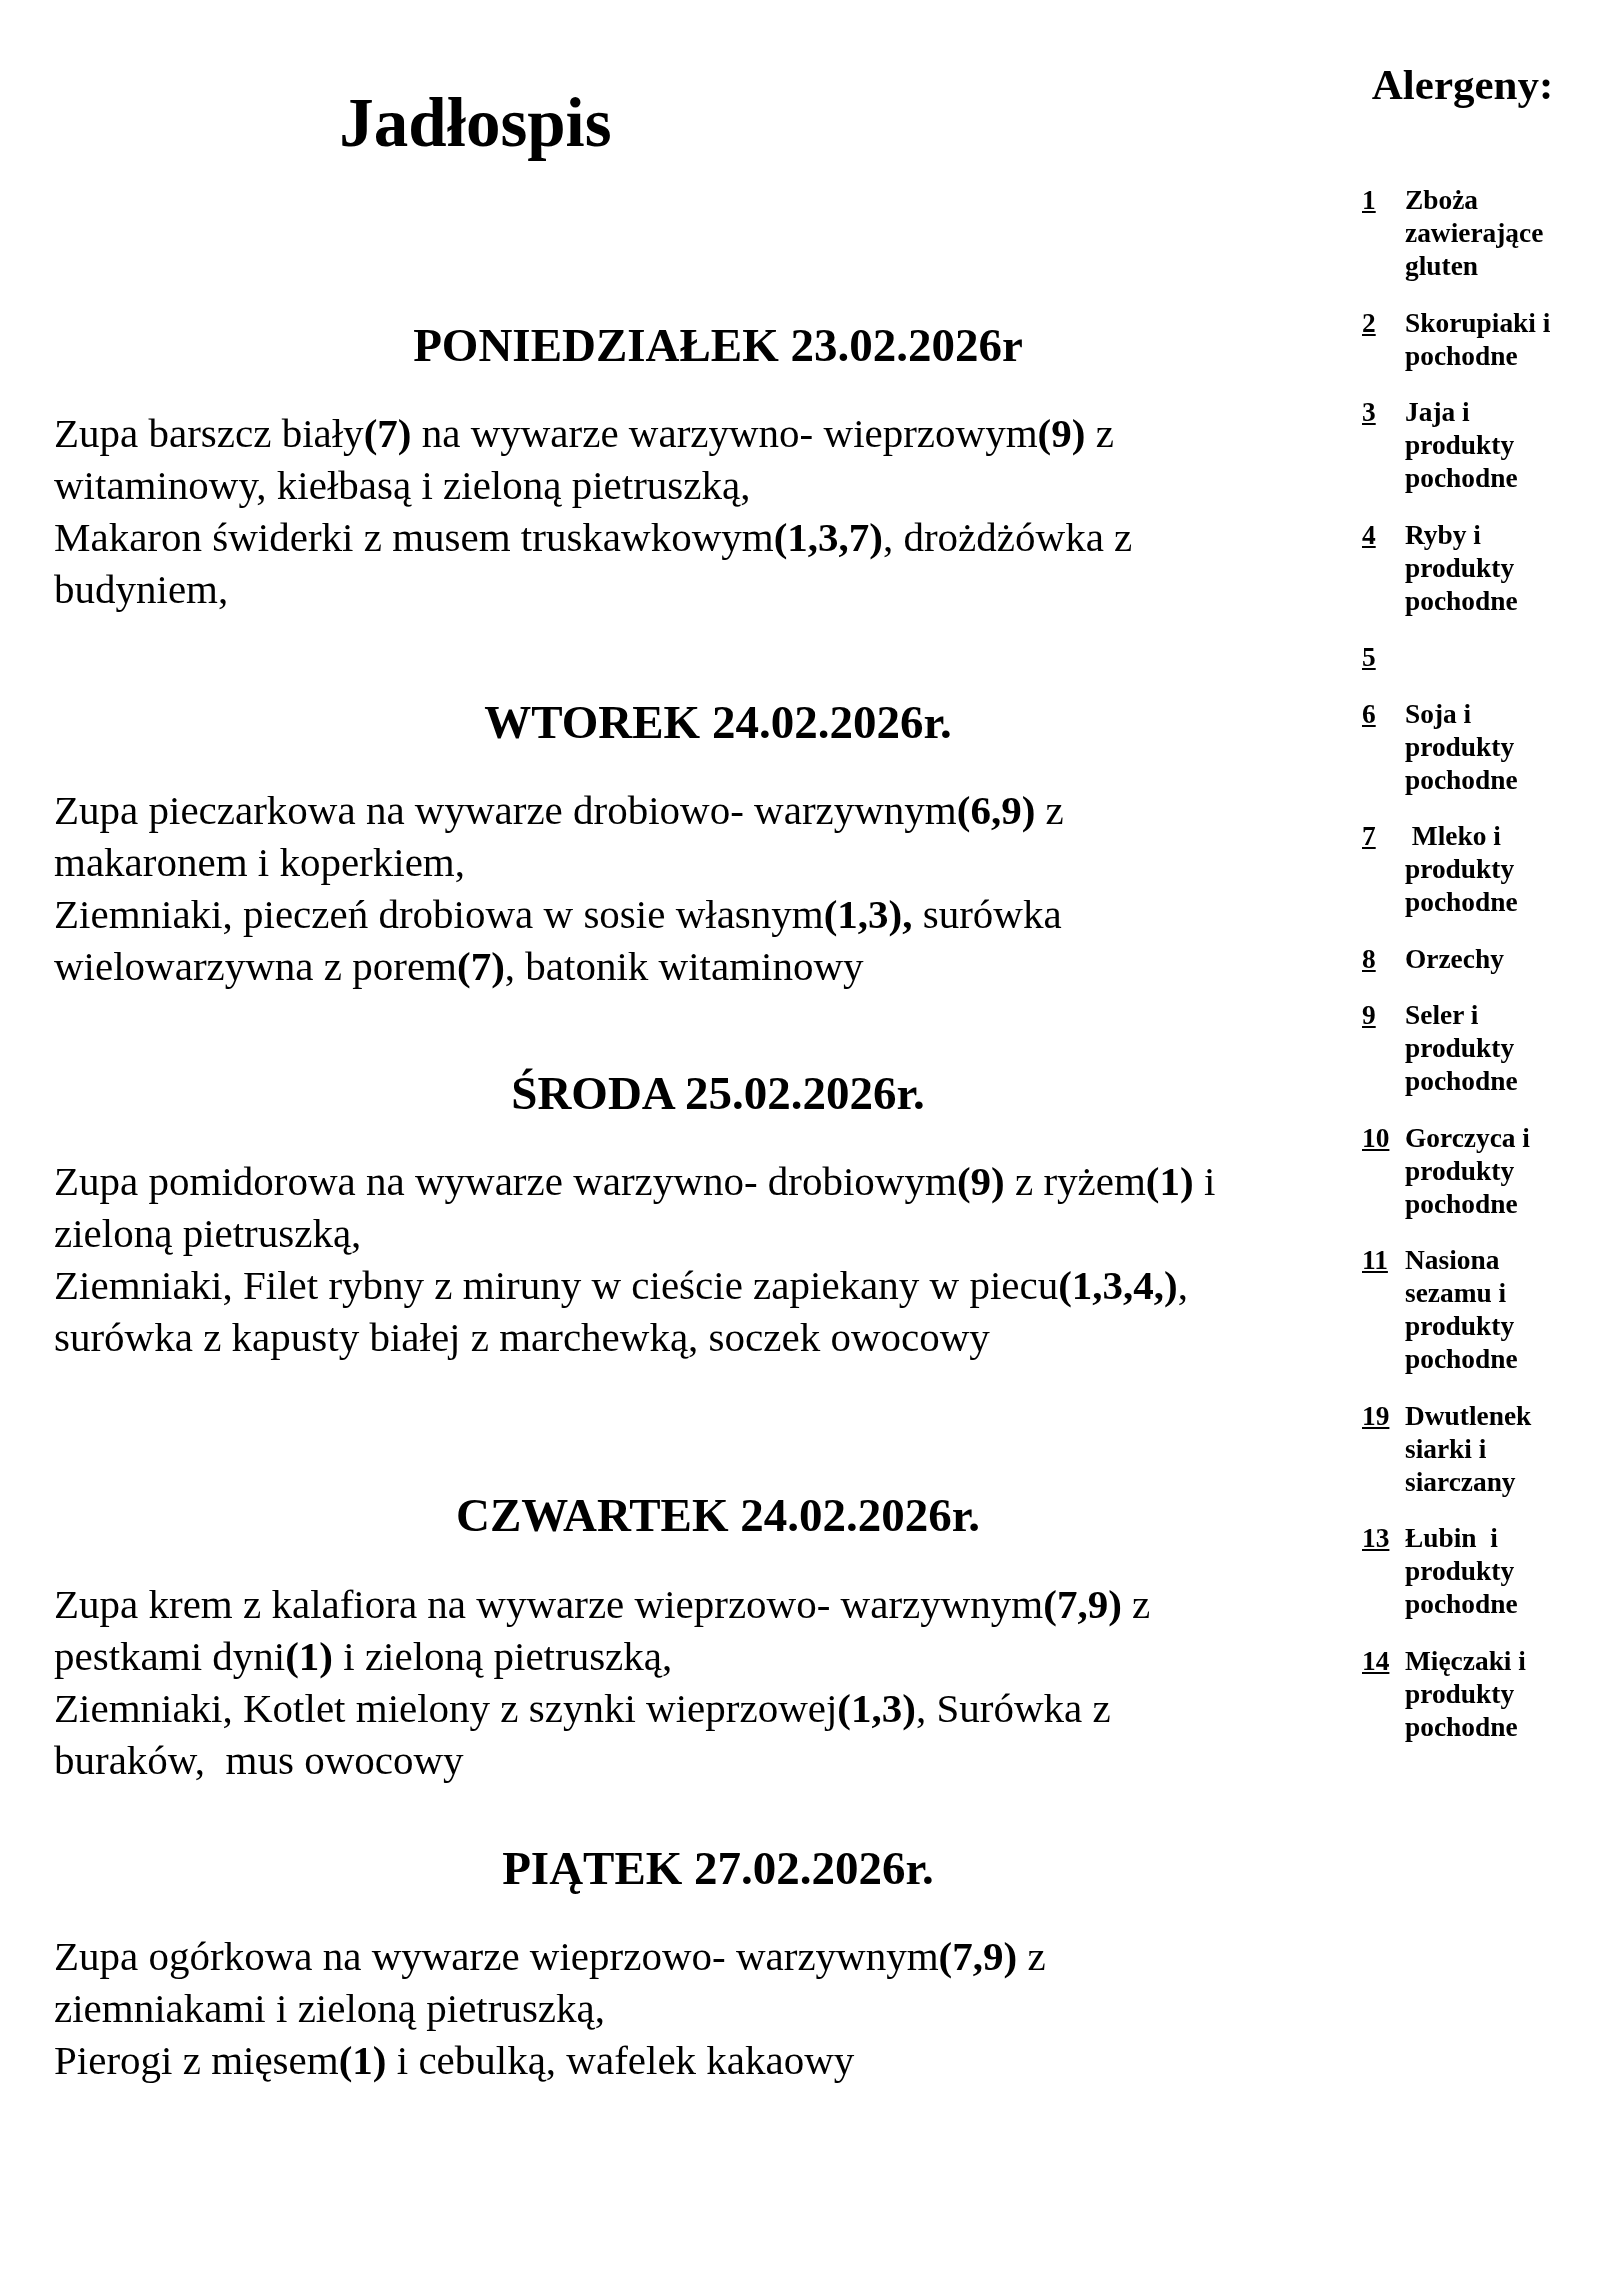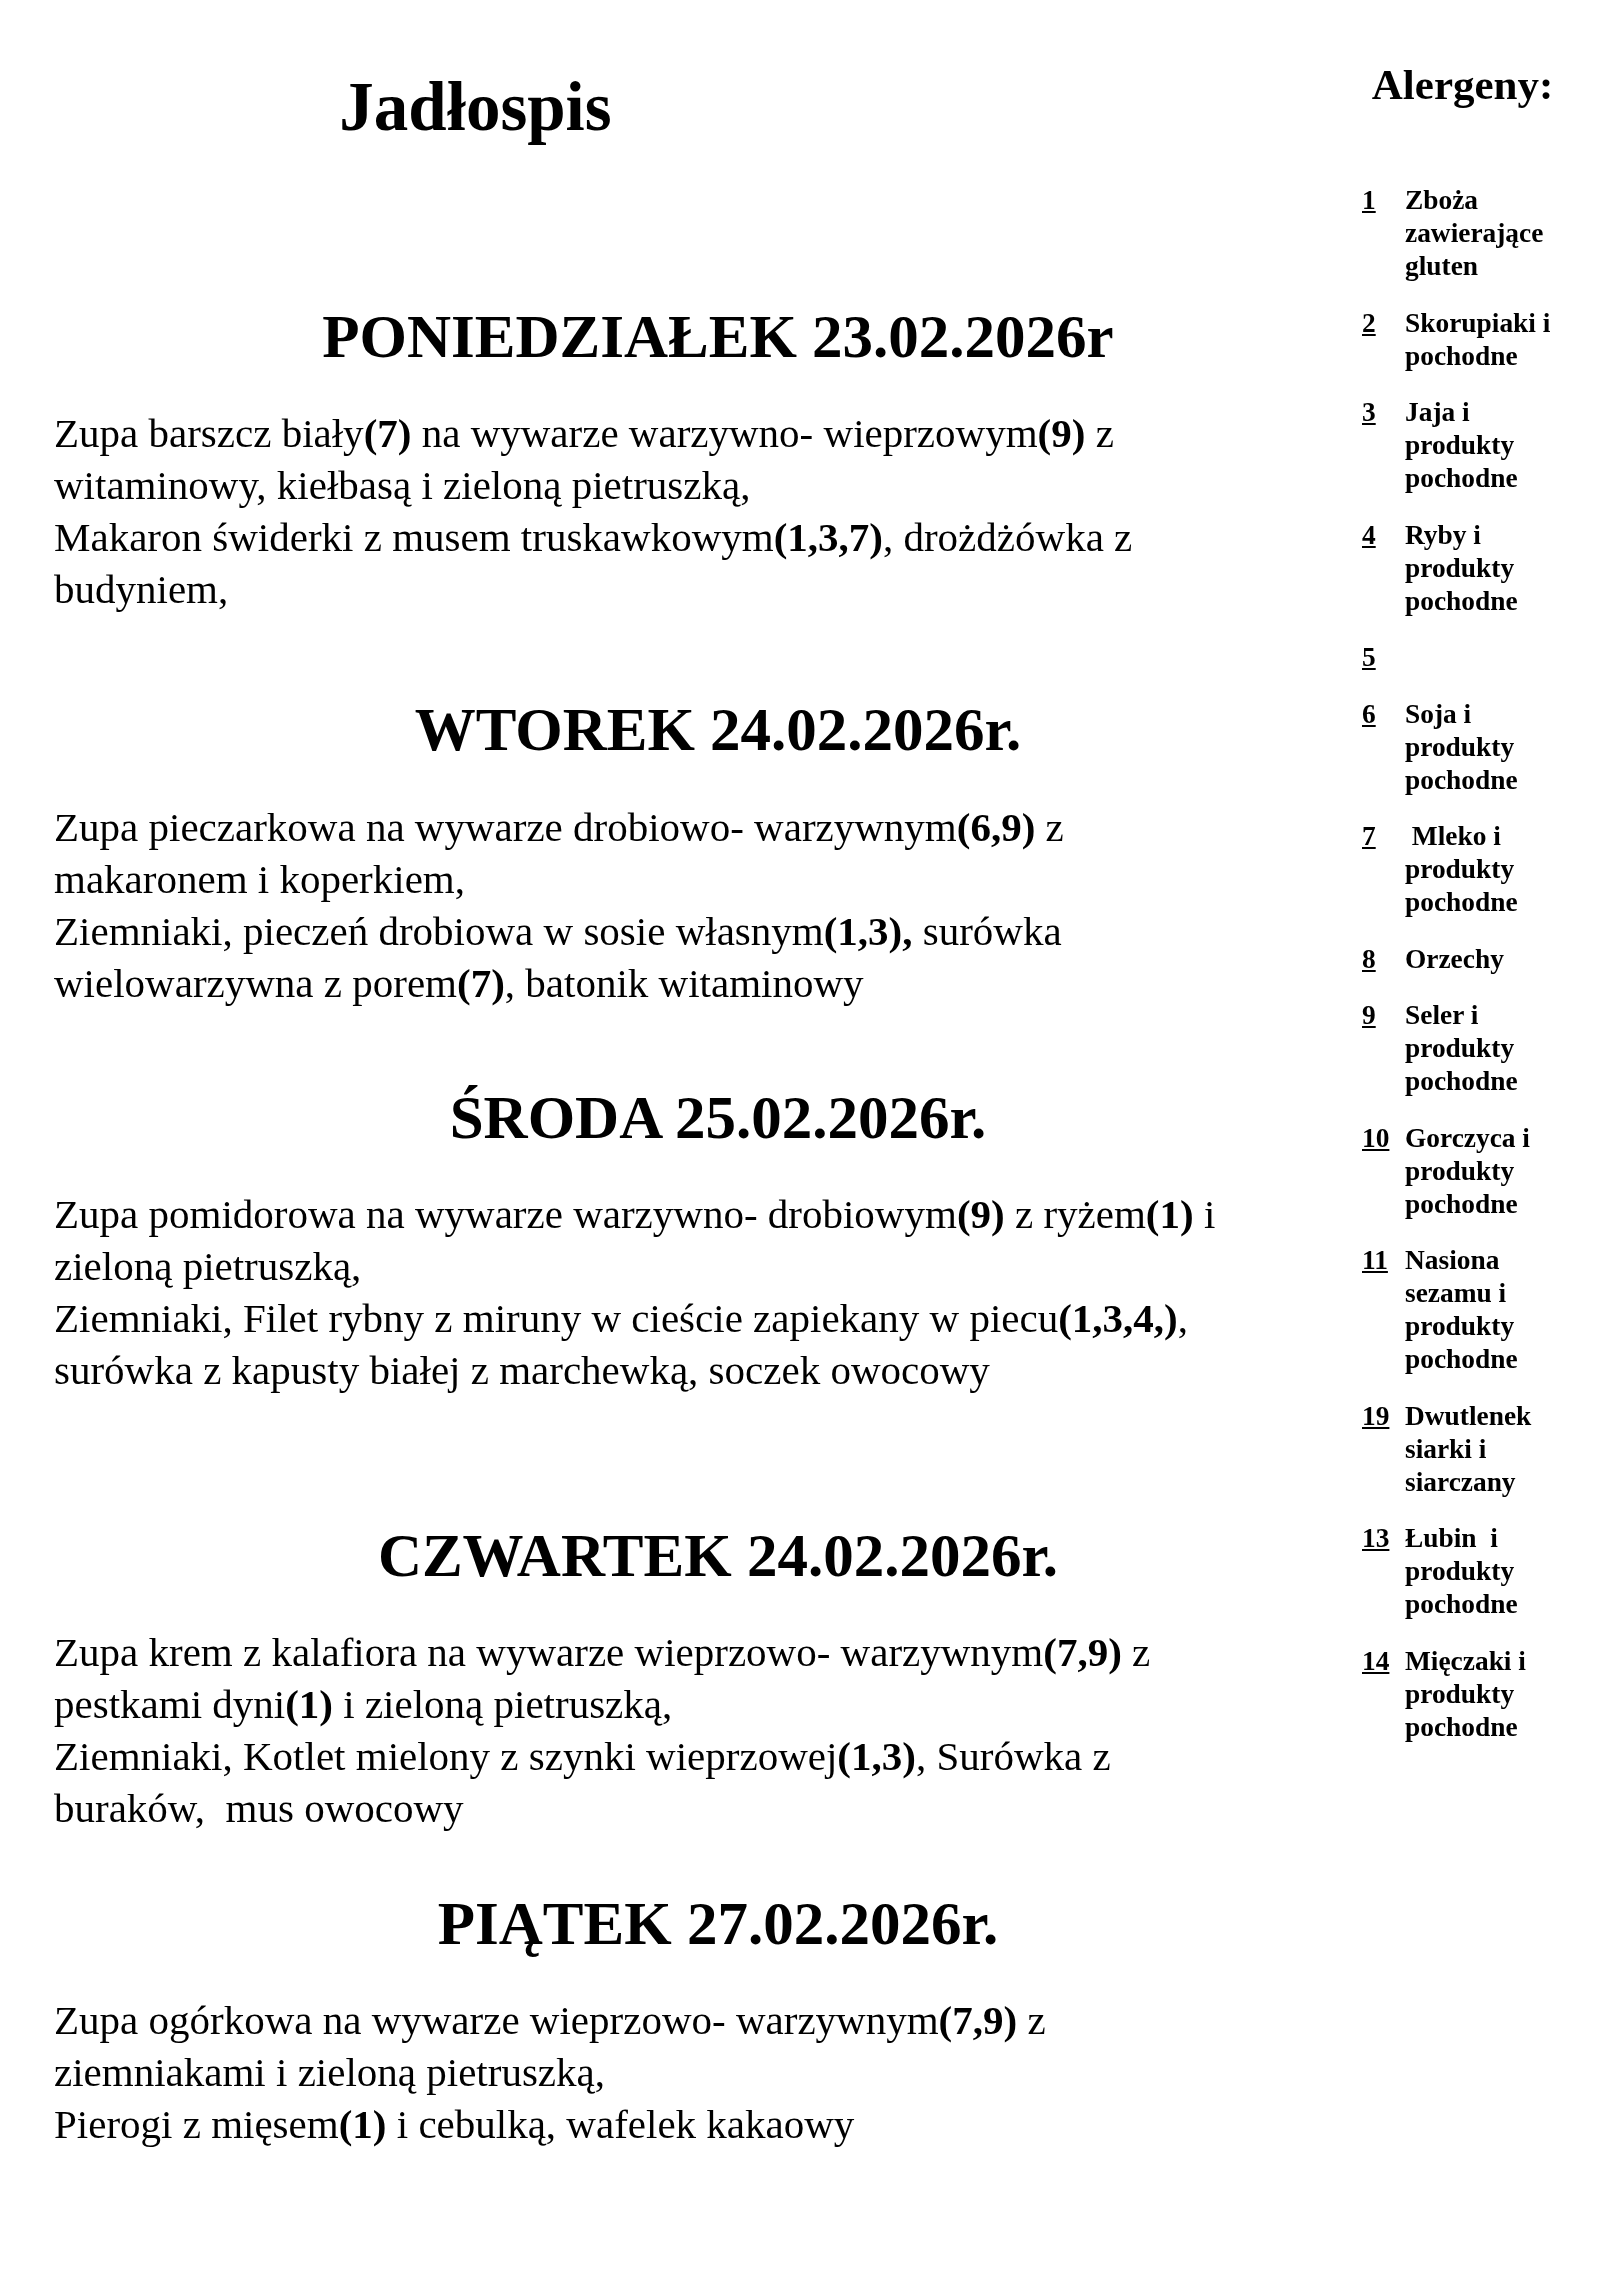--- a/index.html
+++ b/index.html
@@ -3,29 +3,29 @@
 <meta charset="utf-8">
 <style>
   html,body{margin:0;padding:0;}
   body{
     width:1621px;height:2293px;position:relative;
     background:#ffffff;color:#000000;
     font-family:"Liberation Serif","DejaVu Serif",serif;
     overflow:hidden;
   }
   .main-col{position:absolute;left:54px;top:0;width:1328px;}
-  .title-wrap{width:843px;text-align:center;padding-top:68px;}
+  .title-wrap{width:843px;text-align:center;padding-top:68px;margin-top:16px;}
   .doc-title{font-size:69px;font-weight:bold;margin:0;line-height:1.15;}
   .day-section{margin:0;}
   .day-0{margin-top:155px;}
   .day-1{margin-top:80px;}
   .day-2{margin-top:74px;}
   .day-3{margin-top:125px;}
   .day-4{margin-top:55px;}
-  .day-heading{font-size:61px;font-weight:bold;text-align:center;margin:0;line-height:1.15;}
+  .day-heading{font-size:47px;font-weight:bold;text-align:center;margin:0;line-height:1.15;}
   .day-menu{margin-top:35px;font-size:41px;line-height:52px;}
   .menu-line{white-space:pre-wrap;}
   .menu-line b{font-weight:bold;}
   .allergens-col{position:absolute;left:1362px;top:0;width:255px;}
   .allergens-title{font-size:43px;font-weight:bold;margin:61px 0 0 9.8px;line-height:1.1;}
   .allergens-list{list-style:none;margin:76px 0 0 0;padding:0;}
   .allergen-item{display:flex;margin-bottom:23.5px;font-weight:bold;font-size:27.4px;line-height:33px;}
   .allergen-num{width:43px;flex:none;text-decoration:underline;}
   .allergen-label{width:178px;white-space:pre-wrap;}
 </style>

